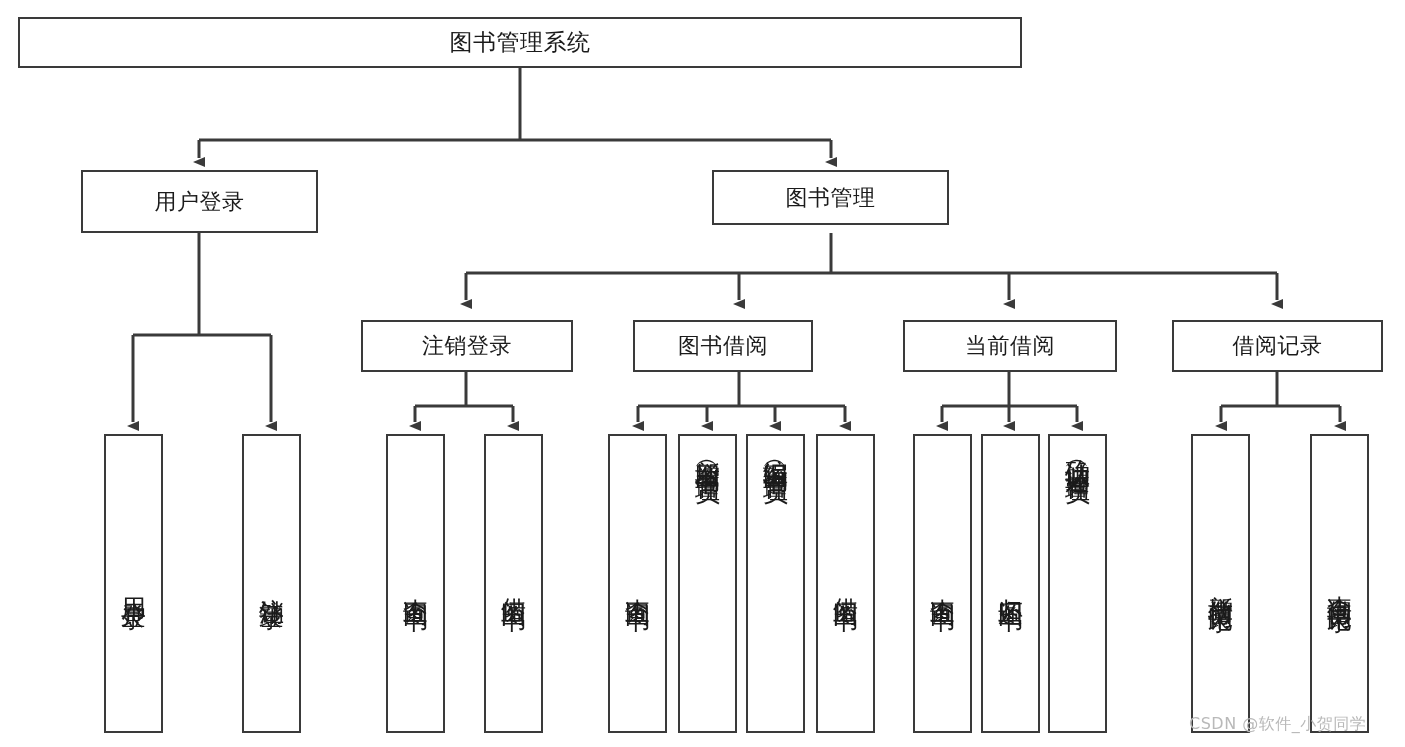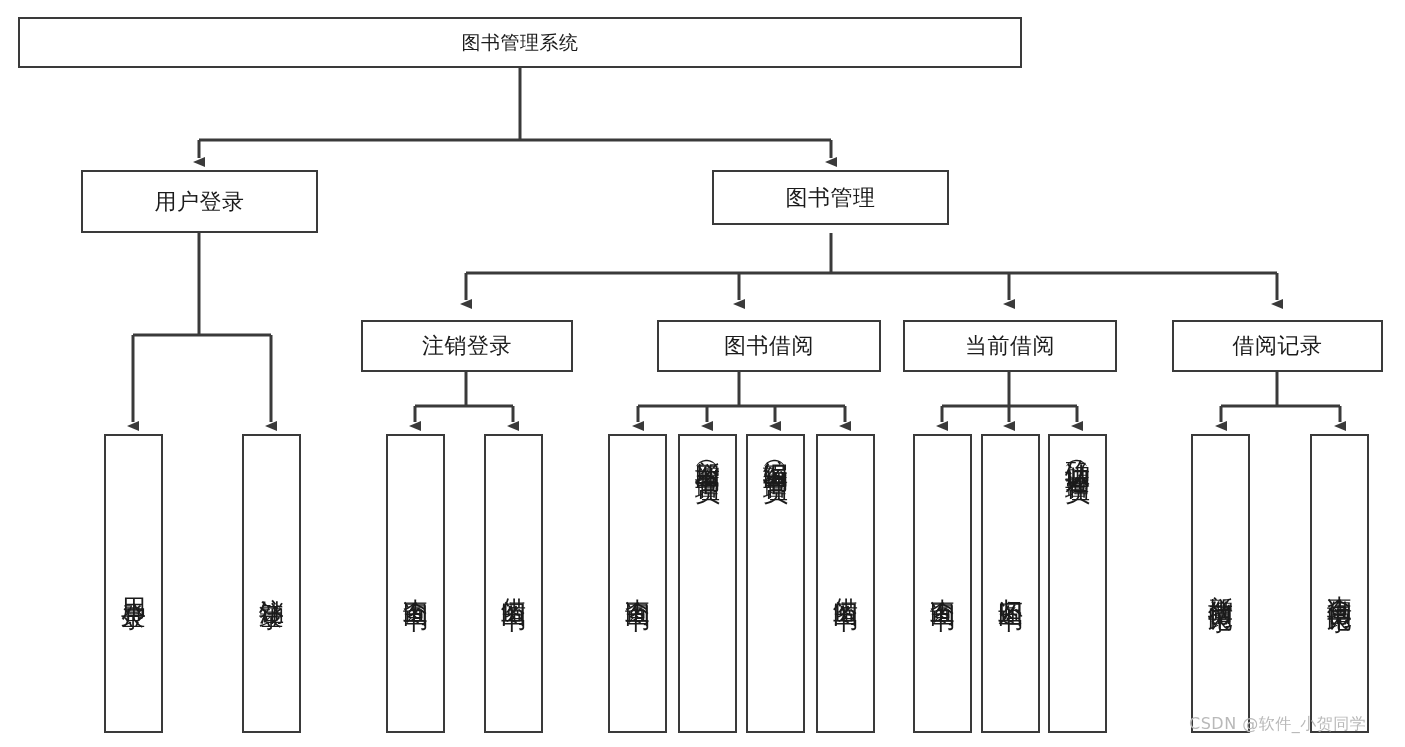--- a/index.html
+++ b/index.html
@@ -36,21 +36,21 @@
     align-items: center;
     justify-content: center;
     color: #1b1b1b;
   }
   .node .label {
     display: block;
     text-align: center;
     line-height: 1.18;
     letter-spacing: 0.5px;
   }
-  .node-root .label { font-size: 19px; }
+  .node-root .label { font-size: 23px; }
   .node-l2 .label { font-size: 22px; }
   .node-l3 .label { font-size: 22px; }
   
   .node-leaf {
     align-items: flex-start;
     justify-content: center;
     padding-top: 6px;
   }
   .node-leaf .label {
     writing-mode: vertical-rl;
@@ -141,21 +141,21 @@
   <div class="node node-l2" style="left:81px; top:170px; width:237px; height:63px;">
     <span class="label">用户登录</span>
   </div>
   <div class="node node-l2" style="left:712px; top:170px; width:237px; height:55px;">
     <span class="label">图书管理</span>
   </div>
 
   <div class="node node-l3" style="left:361px; top:320px; width:212px; height:52px;">
     <span class="label">注销登录</span>
   </div>
-  <div class="node node-l3" style="left:633px; top:320px; width:224px; height:52px;margin-left:24px;">
+  <div class="node node-l3" style="left:633px; top:320px; width:180px; height:52px;">
     <span class="label">图书借阅</span>
   </div>
   <div class="node node-l3" style="left:903px; top:320px; width:214px; height:52px;">
     <span class="label">当前借阅</span>
   </div>
   <div class="node node-l3" style="left:1172px; top:320px; width:211px; height:52px;">
     <span class="label">借阅记录</span>
   </div>
 
   <div class="node node-leaf center-text" style="left:104px; top:434px; width:59px; height:299px;">

